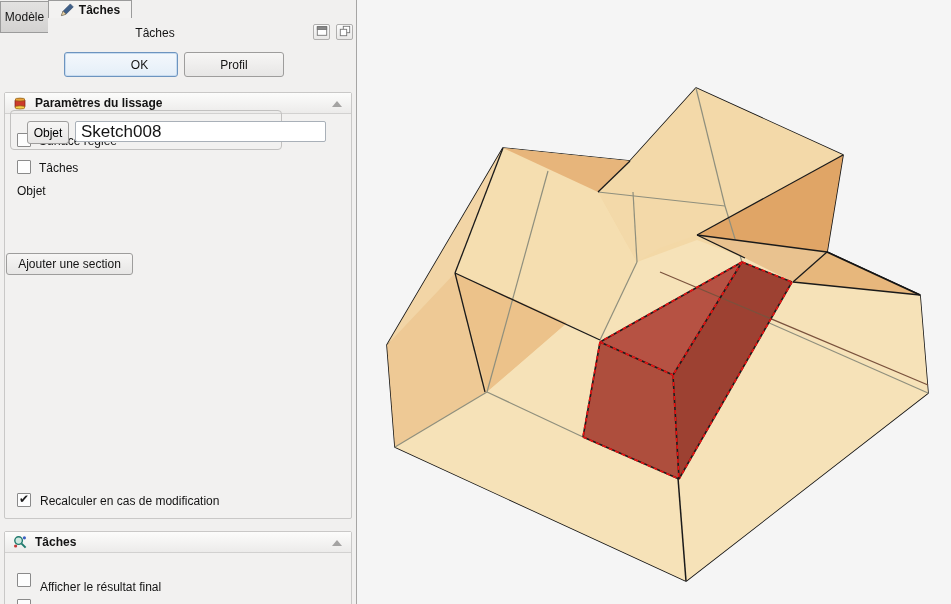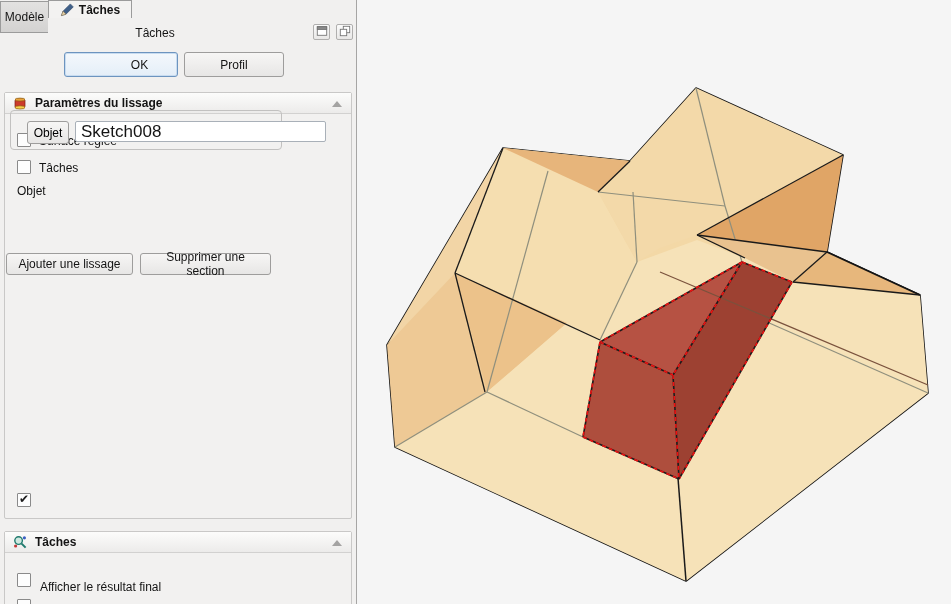--- a/index.html
+++ b/index.html
@@ -165,25 +165,25 @@
   <span class="checkbox" style="left:17px;top:160px;"></span>
   <span class="plabel" style="left:39px;top:161px;">Tâches</span>
 
   <span class="plabel" style="left:17px;top:184px;">Objet</span>
 
   <div id="profile-groupbox">
     <button id="object-button">Objet</button>
     <input id="profile-input" value="Sketch008" style="">
   </div>
 
-  <button class="btn" id="btn-add">Ajouter une lissage</button>
-  <button class="btn" id="btn-remove">Supprimer une section</button>
+  <button class="btn" id="btn-add">Ajouter une section</button>
 
 
   <span class="checkbox checked" style="left:17px;top:493px;"></span>
+  <span class="plabel" style="left:40px;top:494px;">Recalculer en cas de modification</span>
 
   <div class="section" id="section-preview">
     <div class="sec-header">
       <span class="icon14">
         <svg viewBox="0 0 14 14" width="14" height="14">
           <circle cx="5.6" cy="5.6" r="3.8" fill="#cfe8e0" stroke="#1f7a6d" stroke-width="1.4"></circle>
           <line x1="8.6" y1="8.6" x2="12.6" y2="12.6" stroke="#1f7a6d" stroke-width="2"></line>
           <circle cx="2.6" cy="11" r="1.6" fill="#c23a3a"></circle>
           <circle cx="11.4" cy="2.8" r="1.6" fill="#3a5fc2"></circle>
         </svg>

